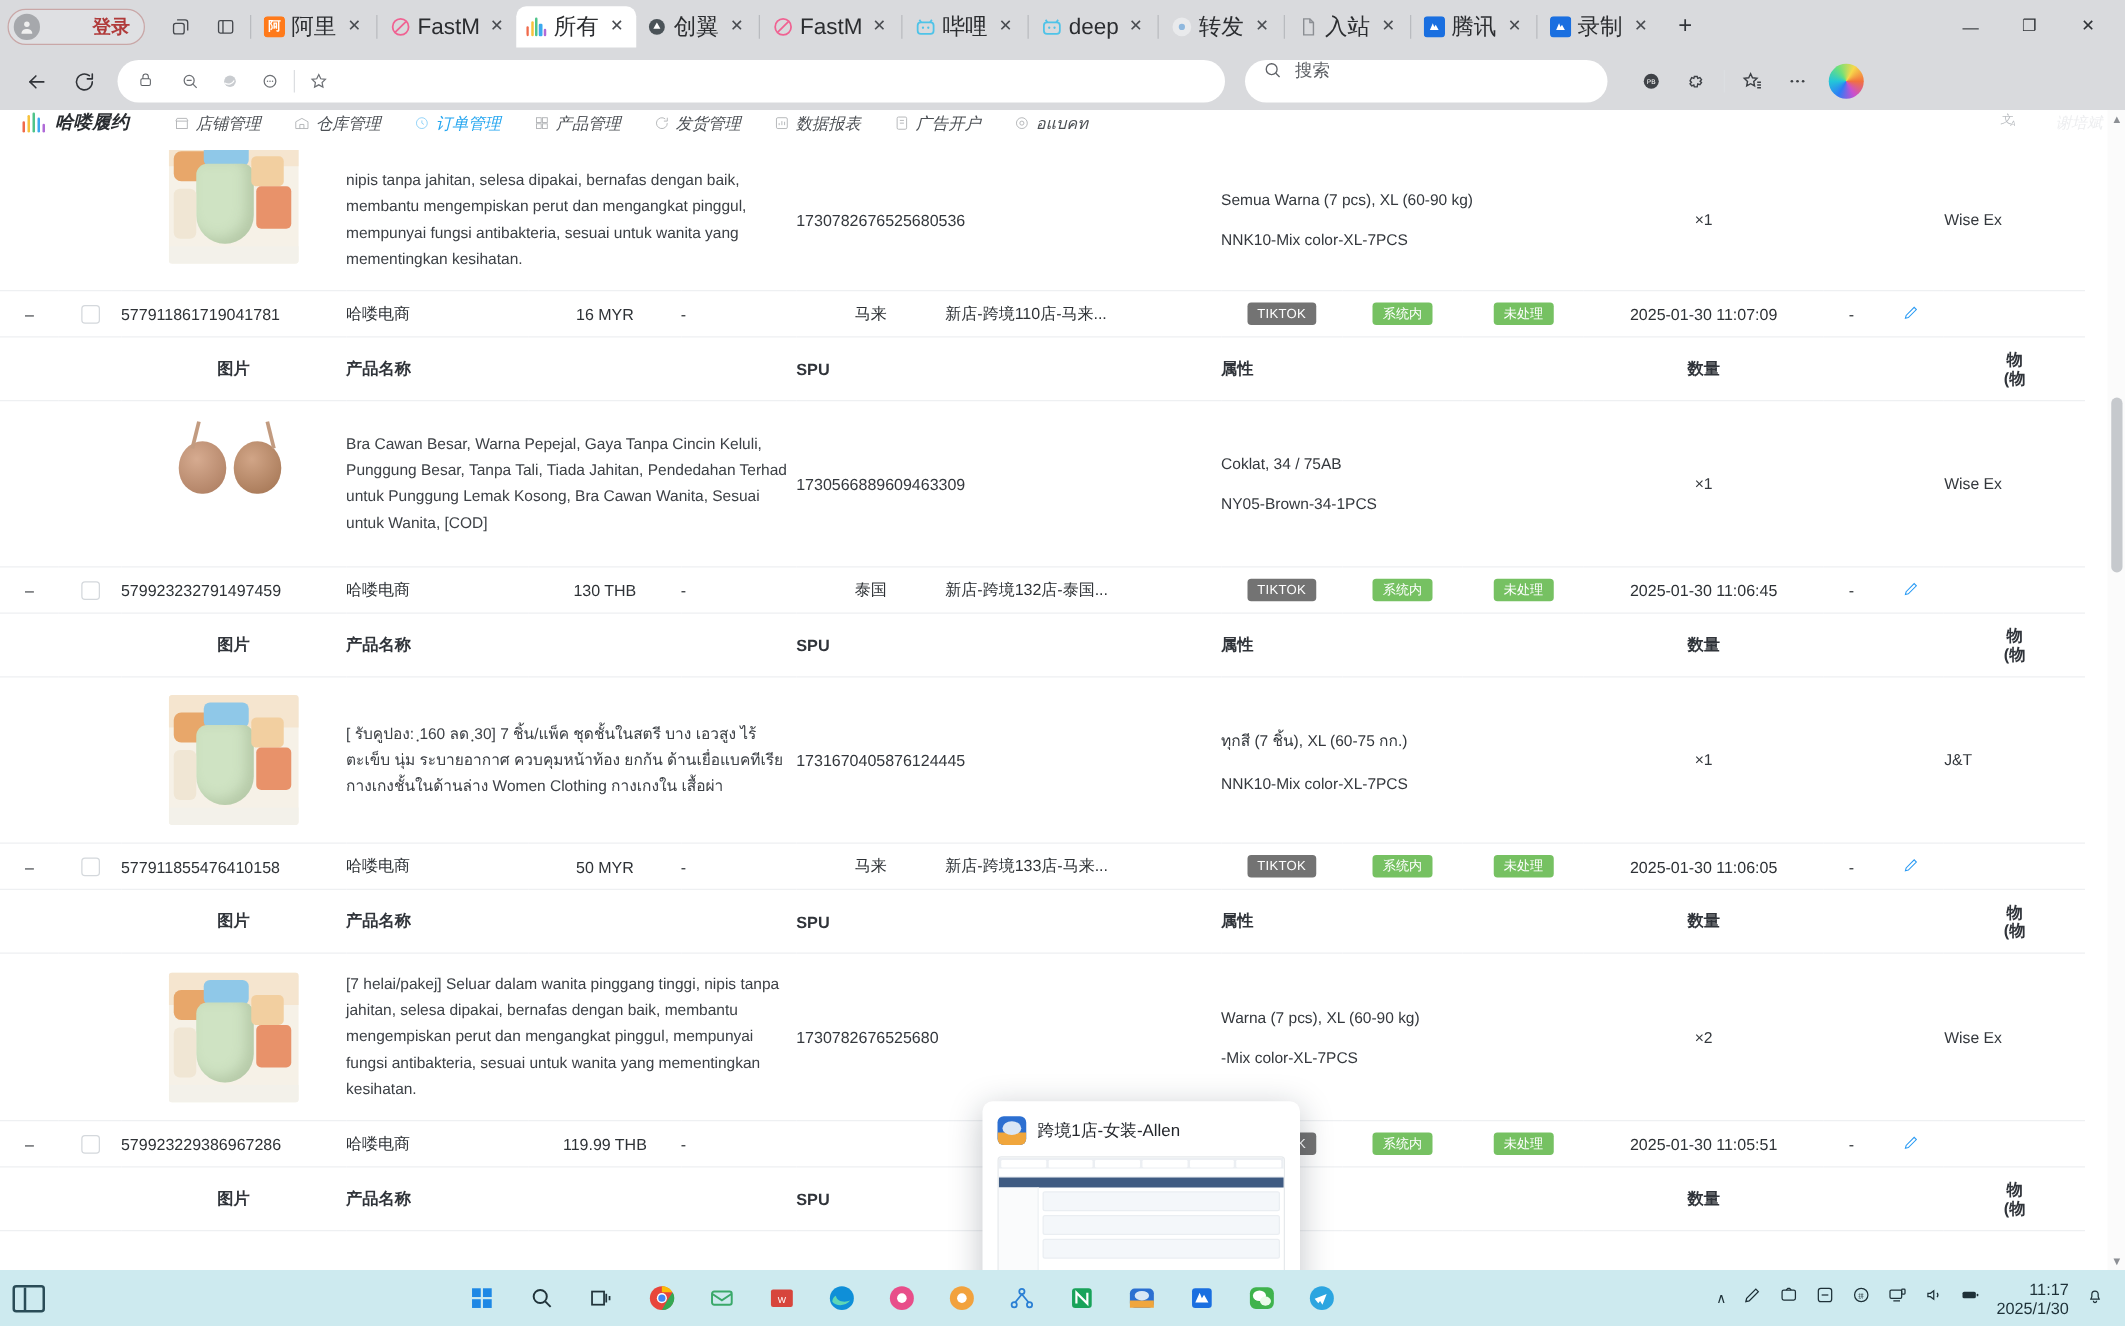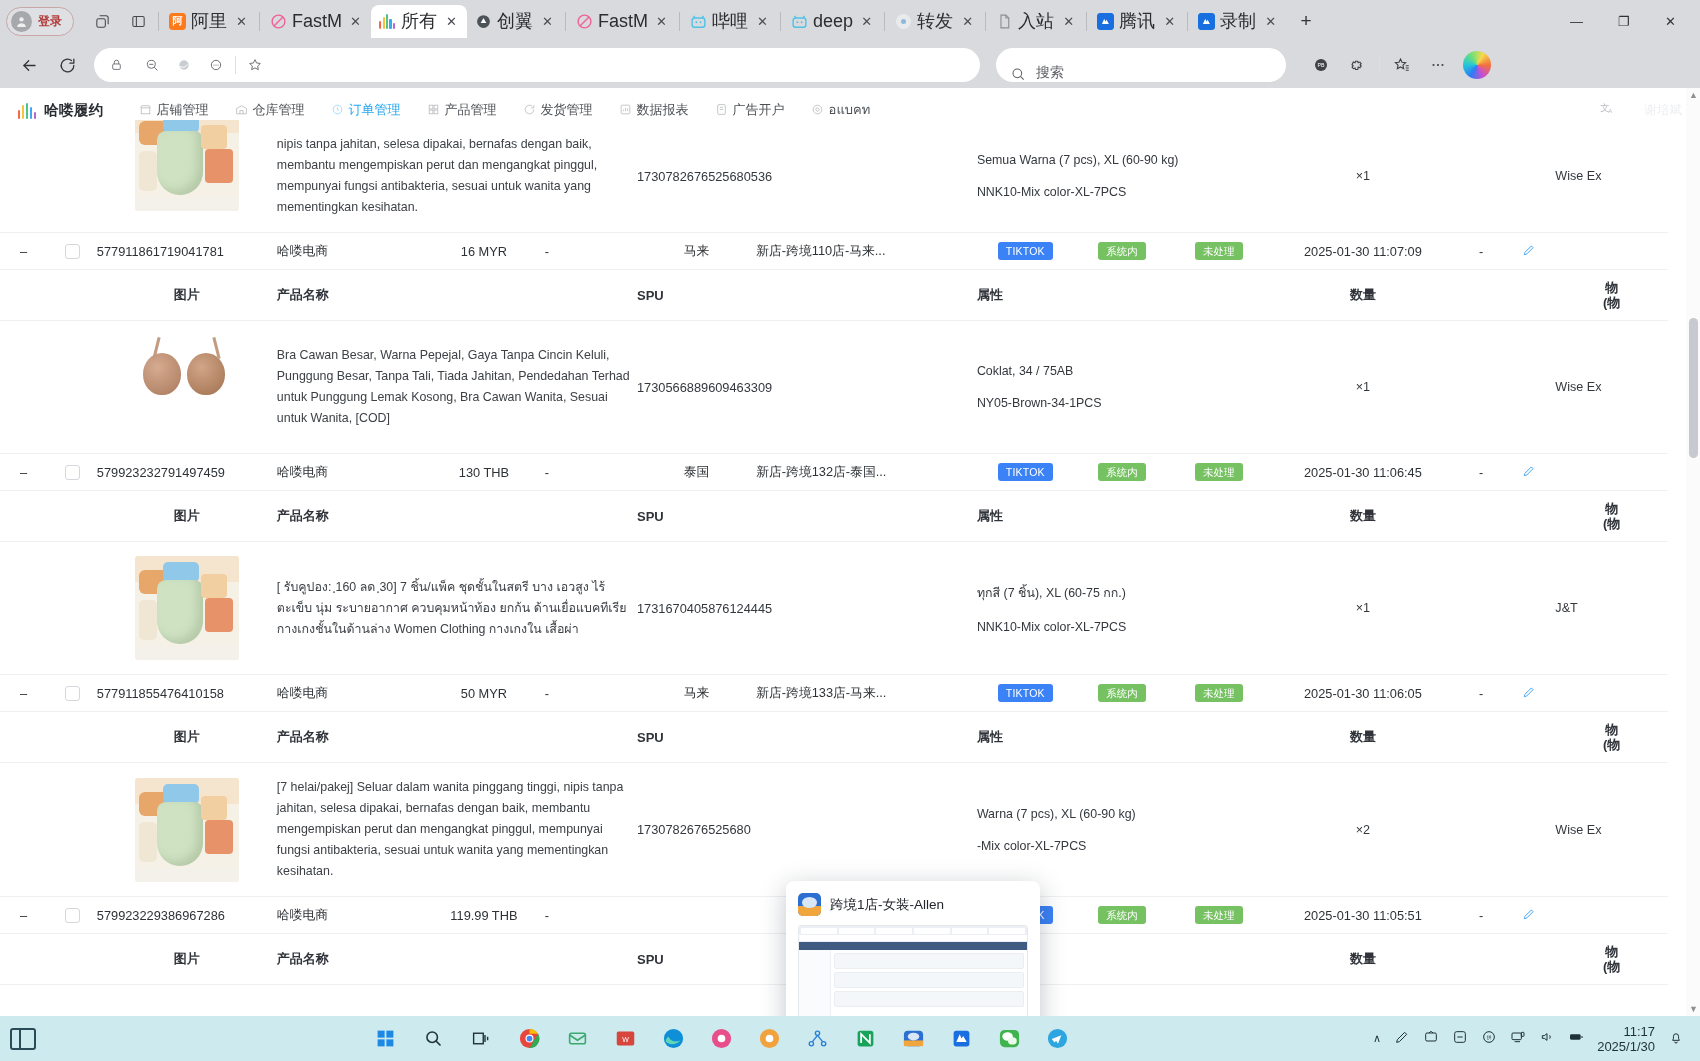--- a/index.html
+++ b/index.html
@@ -17,21 +17,21 @@
   .profile-pill {
     display:flex; align-items:center; gap:6px;
     border:1px solid #c9a7a7; border-radius:16px;
     padding:3px 11px 3px 4px; margin-right:10px; background:#dfe0e3;
   }
   .profile-avatar {
     width:21px;height:21px;border-radius:50%;background:#a6a8ac;
     display:flex;align-items:center;justify-content:center;
   }
   .profile-avatar svg{width:13px;height:13px;fill:#efefef;}
-  .profile-label { font-size:12px; color:#b03a3a; font-weight:700; }
+  .profile-label { font-size:15px; color:#b03a3a; font-weight:700;margin-left:36px; }
 
   .chrome-icon-btn { width:30px;height:30px;display:flex;align-items:center;justify-content:center;
      border-radius:5px; margin:0 3px; }
   .chrome-icon-btn svg { width:17px;height:17px;fill:none;stroke:#45484d;stroke-width:1.5px; }
 
   .tabsep { width:1px;height:19px;background:#b9bbbf;margin:0 2px; }
 
   .tab { height:33px; display:flex;align-items:center;gap:5px; padding:0 7px 0 8px;
      border-radius:8px 8px 0 0; max-width:112px; min-width:96px; position:relative; }
   .tab.active { background:#ffffff; }
@@ -55,36 +55,36 @@
     display:flex;align-items:center; padding:0 6px 0 16px; margin-left:6px;
   }
   .lock { width:16px;height:16px;margin-right:10px;flex:0 0 16px; }
   .lock svg{width:13px;height:13px;fill:none;stroke:#5a5d62;stroke-width:1.5px;}
   .url { font-size:14.5px;color:#9b9ea3;flex:1;white-space:nowrap;overflow:hidden; }
   .url b { color:#202225;font-weight:700; }
   .omni-act { width:32px;height:32px;display:flex;align-items:center;justify-content:center;border-radius:50%; }
   .omni-act svg{width:16px;height:16px;fill:none;stroke:#6d7075;stroke-width:1.5px;}
   .omni-sep{width:1px;height:18px;background:#dcdee1;margin:0 3px;}
 
-  .searchbox { flex:0 0 290px;height:34px;background:#fff;border-radius:17px;display:flex;align-items:flex-end;
+  .searchbox { flex:0 0 290px;height:34px;background:#fff;border-radius:17px;display:flex;align-items:flex-start;
      padding:0 14px;margin-left:12px; }
   .searchbox svg{width:16px;height:16px;fill:none;stroke:#5f6267;stroke-width:1.6px;margin-right:10px;}
   .searchbox span{font-size:14px;color:#5c5f64;}
 
   .tool-icons { display:flex;align-items:center;gap:2px;margin-left:14px; }
   .tool-btn{width:34px;height:34px;border-radius:50%;display:flex;align-items:center;justify-content:center;}
   .tool-btn svg{width:18px;height:18px;fill:none;stroke:#3d4045;stroke-width:1.5px;}
   .copilot { width:28px;height:28px;border-radius:50%;
      background:conic-gradient(from 210deg,#2e7bf6,#23c6d9,#6ee07a,#f7d84b,#f2713d,#c94fd0,#2e7bf6);
      margin-left:6px; }
 
   
   .page { position:absolute; left:0; top:88px; width:1700px; height:928px; background:#fff; overflow:hidden; }
 
-  .appnav { height:32px; display:flex;align-items:flex-end;padding:0 18px; background:#fff; position:relative; }
+  .appnav { height:32px; display:flex;align-items:flex-start;padding:0 18px; background:#fff; position:relative;font-style:italic; }
   .brand { display:flex;align-items:center;gap:8px;margin-right:22px; }
   .brand-mark { width:18px;height:16px;display:flex;gap:1.6px;align-items:flex-end; }
   .bm { width:2.6px;border-radius:1px; }
   .brand-name { font-size:14.5px;font-weight:700;color:#2a2d31;letter-spacing:.4px; }
   .navitem { display:flex;align-items:center;gap:5px;padding:0 13px;font-size:13px;color:#4c5055;white-space:nowrap; }
   .navitem .ni-ico { width:13px;height:13px;opacity:.55; }
   .navitem .ni-ico svg{width:13px;height:13px;fill:none;stroke:#6b6f74;stroke-width:1.3px;}
   .navitem.active { color:#25a6f0; }
   .navitem.active .ni-ico svg{stroke:#25a6f0;}
   .nav-right { margin-left:auto;display:flex;align-items:center;gap:30px; }
@@ -110,21 +110,21 @@
   .ship { font-size:12.6px;color:#34383d; }
 
   
   .orow td { padding:9px 0; font-size:12.8px; color:#2e3236; background:#fff; }
   .exp { text-align:center;color:#6a6e73;font-size:15px; }
   .ckbox { width:15px;height:15px;border:1px solid #d4d8dc;border-radius:3px;margin:0 auto; background:#fff;}
   .oid { color:#2e3236; }
   .center{text-align:center;}
   .tag { display:inline-block;color:#fff;font-size:10.5px;border-radius:3px;padding:3px 8px;background:#76c162;
      line-height:1.15; }
-  .tag.tiktok{ background:#3b82f6; letter-spacing:.2px; }
+  .tag.tiktok{ background:#737373; letter-spacing:.2px; }
   .link-edit svg{width:14px;height:14px;fill:none;stroke:#2b9bf4;stroke-width:1.5px;}
   .dash{color:#6e7277;}
 
   .rt-col { font-size:11px;color:#42464b;text-align:center;line-height:15px; }
 
   
   .popup {
     position:absolute; left:786px; top:793px; width:254px; height:193px;
     background:#fff; border-radius:8px; box-shadow:0 6px 26px rgba(20,30,45,.26);
     padding:12px 12px 10px 12px; z-index:40;

